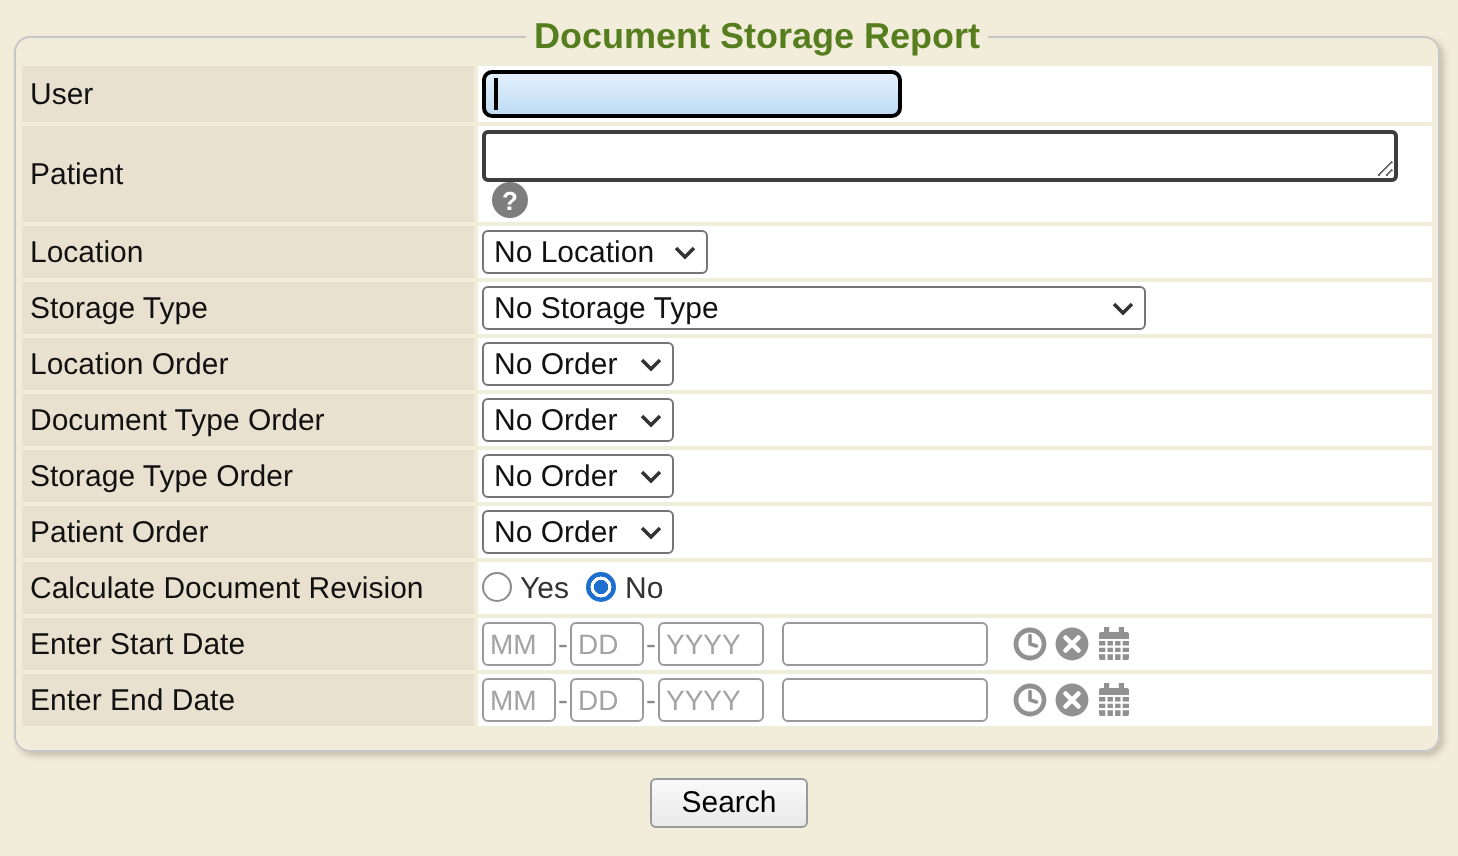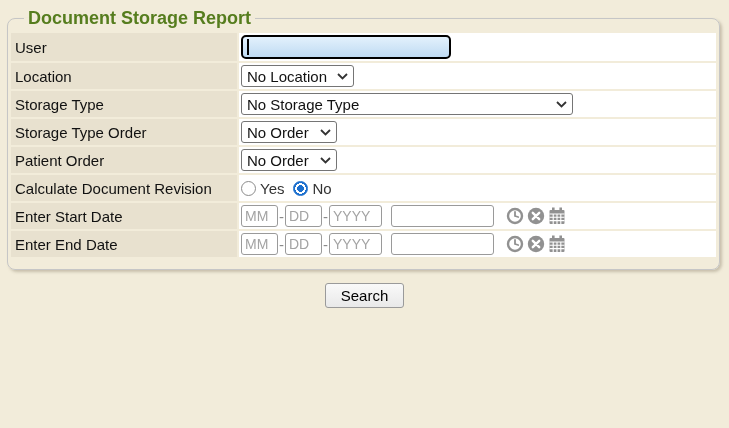--- a/index.html
+++ b/index.html
@@ -11,21 +11,21 @@
   }
   fieldset.report {
     margin:8px 9px 0 7px;
     border:1px solid #c6c6c6;
     border-radius:8px;
     padding:2px 1px 10px 1px;
     box-shadow:2px 2px 3px rgba(120,110,85,0.35);
   }
   legend.report-legend {
     margin-left:15px; padding:0 4px;
-    font-weight:bold; font-size:18px; color:#567d1e;
+    font-weight:bold; font-size:18px; color:#567d1e;text-align:center;
   }
   table.form { border-collapse:separate; border-spacing:2px; width:100%; }
   td.lbl {
     width:218px; background:#e8e1cf;
     padding:2px 4px; height:22px; white-space:nowrap;
   }
   td.val { background:#ffffff; padding:2px; vertical-align:middle; }
 
   
   .user-wrap { position:relative; display:inline-block; }
@@ -105,20 +105,26 @@
         <tr>
       <td class="lbl"><span>User</span></td>
       <td class="val">
         <span class="user-wrap">
           <input class="user-input" type="text" value="" style="">
           <span class="text-caret"></span>
         </span>
       </td>
     </tr>
 
+    <tr>
+      <td class="lbl"><span>Patient</span></td>
+      <td class="val">
+        <textarea class="patient-input" rows="1" style=""></textarea><span class="help-icon">?</span>
+      </td>
+    </tr>
 
     <tr>
       <td class="lbl"><span>Location</span></td>
       <td class="val">
         <div class="fselect w-loc">
           <span>No Location</span>
           <svg width="11" height="7" viewBox="0 0 11 7">
                 <polyline points="1,1 5.5,5.5 10,1" fill="none" stroke="#333" stroke-width="1.8"></polyline>
               </svg>
         </div>
@@ -131,21 +137,43 @@
       <td class="val">
         <div class="fselect w-sto">
           <span>No Storage Type</span>
           <svg width="11" height="7" viewBox="0 0 11 7">
                 <polyline points="1,1 5.5,5.5 10,1" fill="none" stroke="#333" stroke-width="1.8"></polyline>
               </svg>
         </div>
       </td>
     </tr>
 
-
+    <tr>
+      <td class="lbl"><span>Location Order</span></td>
+      <td class="val">
+        <div class="fselect w-ord">
+          <span>No Order</span>
+          <svg width="11" height="7" viewBox="0 0 11 7">
+                <polyline points="1,1 5.5,5.5 10,1" fill="none" stroke="#333" stroke-width="1.8"></polyline>
+              </svg>
+        </div>
+      </td>
+    </tr>
+
+    <tr>
+      <td class="lbl"><span>Document Type Order</span></td>
+      <td class="val">
+        <div class="fselect w-ord">
+          <span>No Order</span>
+          <svg width="11" height="7" viewBox="0 0 11 7">
+                <polyline points="1,1 5.5,5.5 10,1" fill="none" stroke="#333" stroke-width="1.8"></polyline>
+              </svg>
+        </div>
+      </td>
+    </tr>
 
     <tr>
       <td class="lbl"><span>Storage Type Order</span></td>
       <td class="val">
         <div class="fselect w-ord">
           <span>No Order</span>
           <svg width="11" height="7" viewBox="0 0 11 7">
                 <polyline points="1,1 5.5,5.5 10,1" fill="none" stroke="#333" stroke-width="1.8"></polyline>
               </svg>
         </div>

